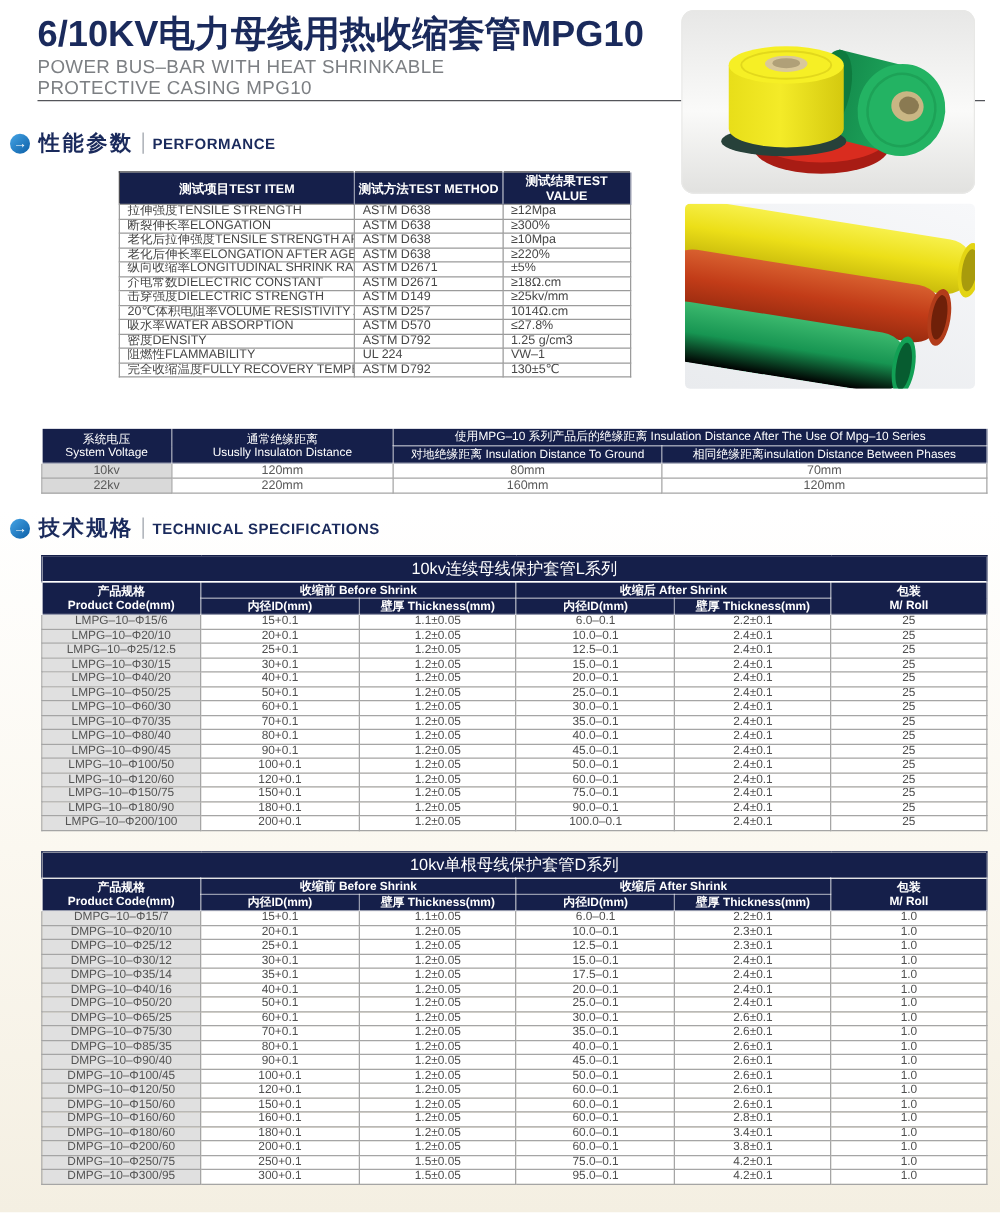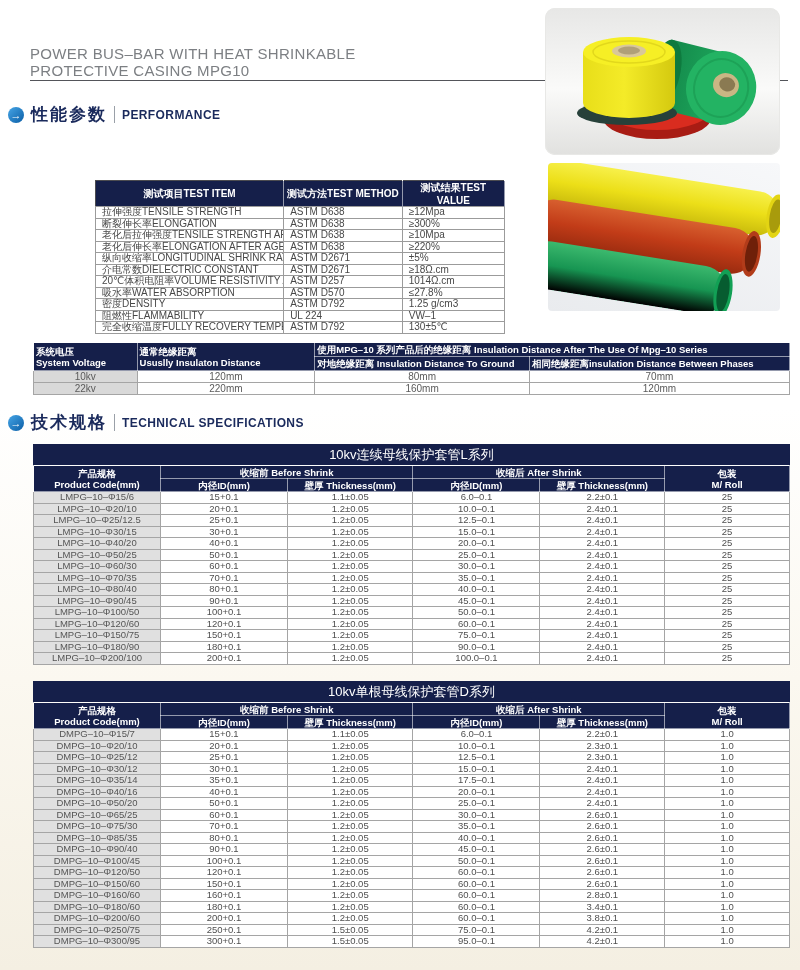--- a/index.html
+++ b/index.html
@@ -17,30 +17,30 @@
   #sec-performance{top:103px;} #sec-specs{top:411px;}
   .sec .ic{width:16px;height:16px;border-radius:50%;background:linear-gradient(135deg,#46a5e6,#0b5ea6);
            color:#fff;font-size:11px;line-height:16px;text-align:center;font-weight:bold;flex:0 0 auto;}
   .sec .zh{font-size:17px;font-weight:bold;color:#1a2a5c;letter-spacing:2px;}
   .sec .bar{width:1px;height:17px;background:#9aa0a8;}
   .sec .en{font-size:12px;font-weight:bold;color:#1a2a5c;letter-spacing:.4px;}
 
   table{border-collapse:collapse;table-layout:fixed;}
 
   
-  .perf{position:absolute;left:95px;top:137px;width:410px;border:1px solid #4c4c50;margin-top:43px;}
+  .perf{position:absolute;left:95px;top:137px;width:410px;border:1px solid #4c4c50;}
   .perf th{background:#151f4a;color:#fff;font-size:10px;font-weight:bold;height:21px;
            border-right:1px solid rgba(255,255,255,.55);padding:0 2px;text-align:center;}
   .perf td{font-size:10px;color:#474747;height:10px;line-height:10.5px;padding:0 0 0 6px;
            border:1px solid #9b9b9b;background:#fff;white-space:nowrap;overflow:hidden;text-align:left;}
 
   
   .vt{position:absolute;left:33px;top:342px;width:757px;border:1px solid #87878a;}
-  .vt th{background:#151f4a;color:#fff;font-weight:bold;font-size:9.5px;line-height:11px;padding:1px 2px;
-         border:1px solid rgba(255,255,255,.55);text-align:left;}
+  .vt th{background:#151f4a;color:#fff;font-weight:normal;font-size:9.5px;line-height:11px;padding:1px 2px;
+         border:1px solid rgba(255,255,255,.55);text-align:center;}
   .vt td{height:11px;line-height:11px;font-size:10px;color:#5a5a5a;text-align:center;
          border:1px solid #a5a5a5;background:#fff;padding:0;}
   .vt td.c1{background:#d9d9d9;}
 
   
   .spec{position:absolute;left:33px;width:757px;border:1px solid #4c4c50;}
   #ltable{top:444px;} #dtable{top:681px;}
   .spec .t-title td{background:#151f4a;color:#fff;font-size:13px;font-weight:normal;text-align:center;
                     height:20px;border:1px solid #151f4a;border-bottom:1px solid rgba(255,255,255,.75);}
   .spec th{background:#151f4a;color:#fff;font-size:9.5px;font-weight:bold;height:12px;line-height:11px;
@@ -53,20 +53,21 @@
   .photo1{position:absolute;left:545px;top:8px;width:235px;height:147px;border-radius:10px;
           background:linear-gradient(180deg,#e7e7e6,#fafaf9 55%,#e1e1df);box-shadow:inset 0 0 0 1px #e8e8e6;overflow:hidden;}
   .photo2{position:absolute;left:548px;top:163px;width:232px;height:148px;border-radius:4px;
           background:linear-gradient(200deg,#f7f8fa,#e9ebee);overflow:hidden;}
 </style>
 </head>
 <body>
 
 <div class="page">
 
+  <h1 class="title">6/10KV电力母线用热收缩套管MPG10</h1>
   <div class="subtitle">
     <div>POWER BUS–BAR WITH HEAT SHRINKABLE</div>
     <div>PROTECTIVE CASING MPG10</div>
   </div>
   <div class="rule"></div>
 
   <div class="photo1">
     <svg width="235" height="147" viewBox="0 0 235 147">
       <defs>
         <linearGradient id="ygrad" x1="0" y1="0" x2="1" y2="0">
@@ -194,20 +195,25 @@
           <td>ASTM D2671</td>
           <td>±5%</td>
         </tr>
 
         <tr>
           <td>介电常数DIELECTRIC CONSTANT</td>
           <td>ASTM D2671</td>
           <td>≥18Ω.cm</td>
         </tr>
 
+        <tr>
+          <td>击穿强度DIELECTRIC STRENGTH</td>
+          <td>ASTM D149</td>
+          <td>≥25kv/mm</td>
+        </tr>
 
 
         <tr>
           <td>20℃体积电阻率VOLUME RESISTIVITY AT 20℃</td>
           <td>ASTM D257</td>
           <td>1014Ω.cm</td>
         </tr>
 
 
         <tr>

